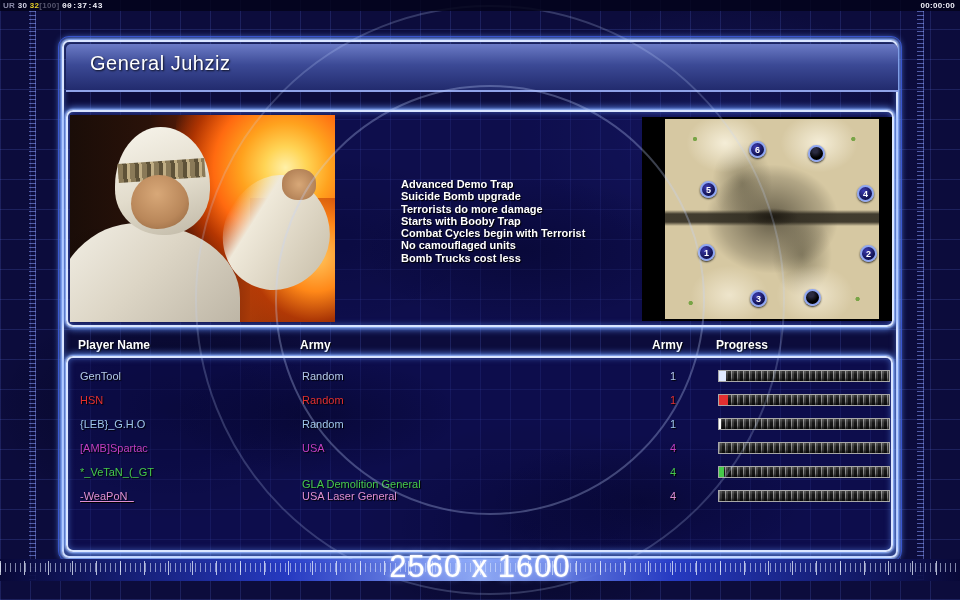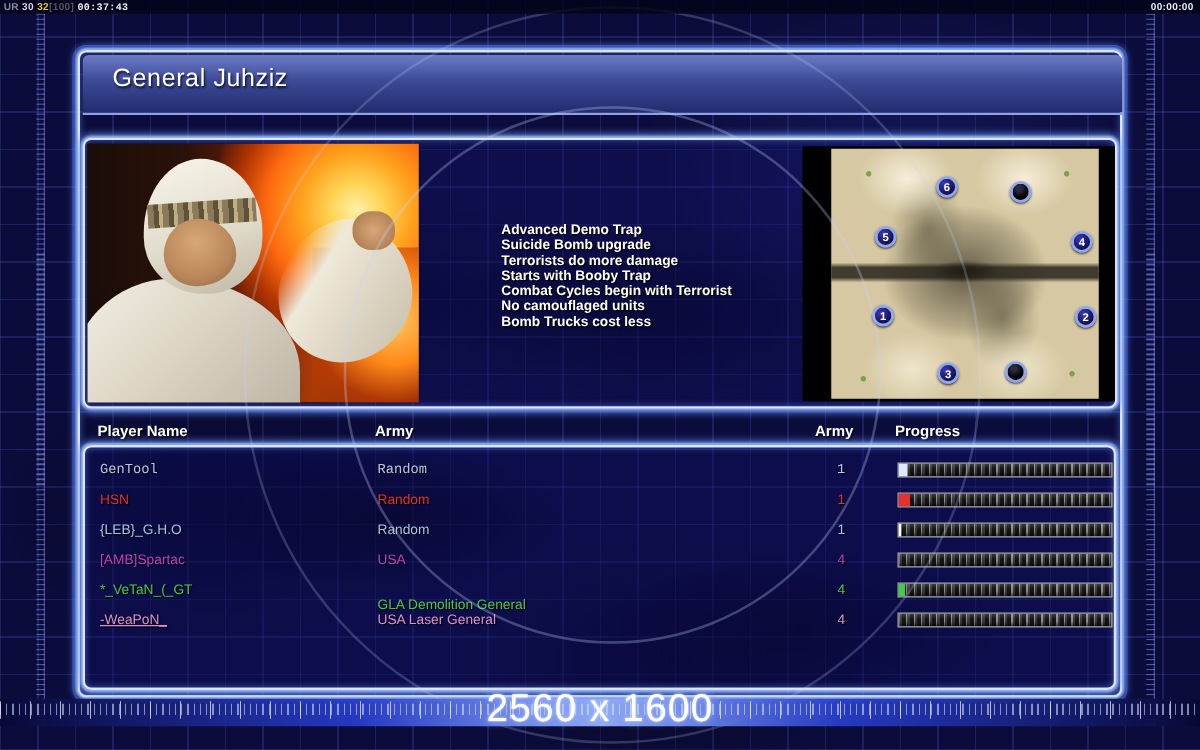--- a/index.html
+++ b/index.html
@@ -191,21 +191,21 @@
   </div>
 
   <div class="table-headers">
     <span class="th th-name">Player Name</span>
     <span class="th th-army">Army</span>
     <span class="th th-team">Army</span>
     <span class="th th-progress">Progress</span>
   </div>
 
   <div class="table-panel glow" id="player-rows">
-      <div class="prow" style="top: 8px; font-family: Liberation Mono, monospace;">
+      <div class="prow" style="top: 8px;">
         <span class="p-name" style="color: rgb(180, 201, 233);">GenTool</span>
         <span class="p-army" style="color: rgb(180, 201, 233);">Random</span>
         <span class="p-team" style="color: rgb(180, 201, 233);">1</span>
         <div class="pbar">
           <div class="pfill" style="width: 4%; background: rgb(223, 233, 255);"></div>
         </div>
       </div>
       <div class="prow" style="top: 32px;">
         <span class="p-name" style="color: rgb(227, 48, 48);">HSN</span>
         <span class="p-army" style="color: rgb(227, 48, 48);">Random</span>

